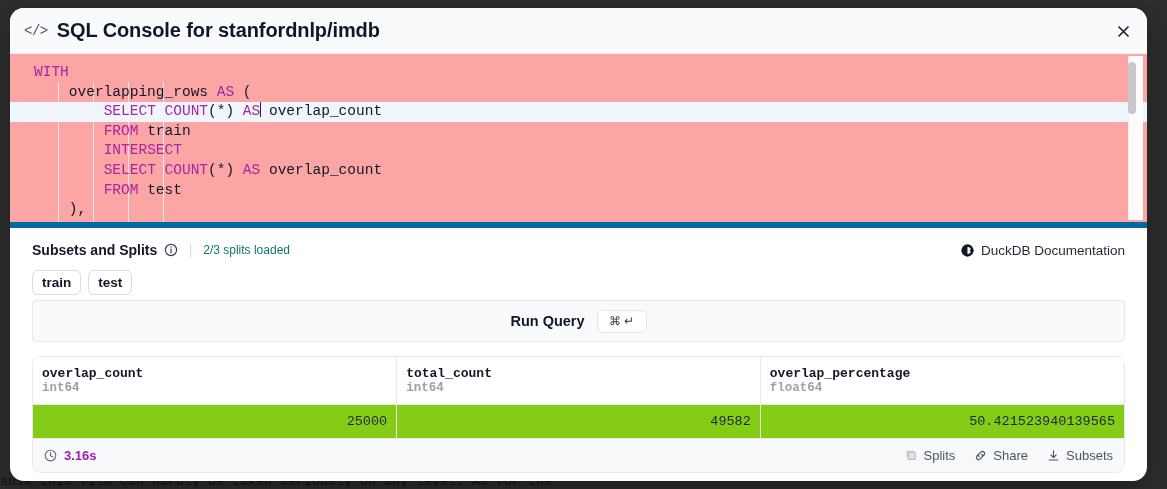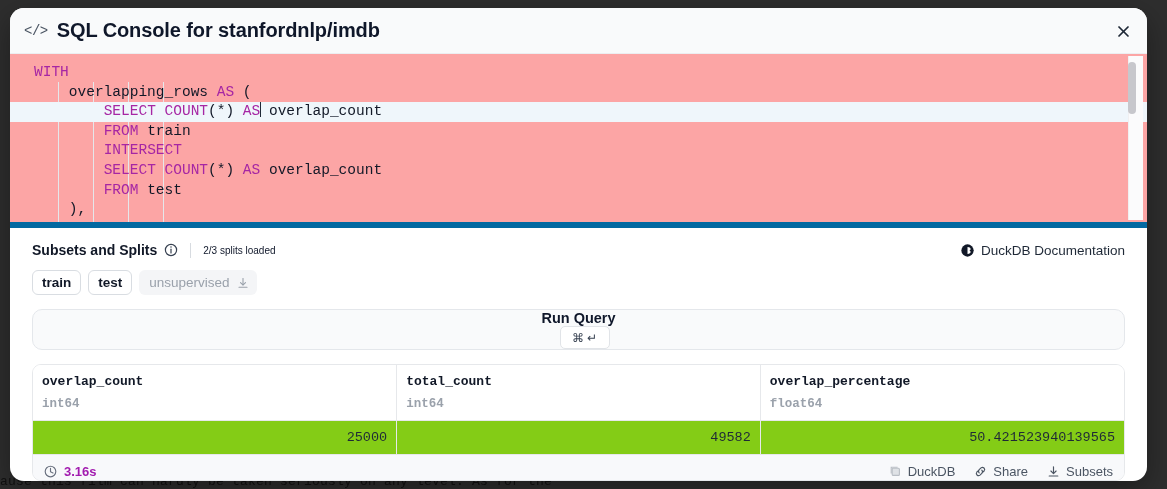--- a/index.html
+++ b/index.html
@@ -179,22 +179,22 @@
     text-align: center;
   }
   .info-icon { margin-left: 7px; display: flex; align-items: center;}
   .divider-v {
     width: 1px;
     height: 15px;
     background: #d7dbe0;
     margin: 0 12px;
   }
   #splits-status {
-    font-size: 10px;
-    color: #0f172a;
+    font-size: 12px;
+    color: #0f766e;
   }
   #duckdb-link {
     margin-left: auto;
     display: flex;
     align-items: center;
     font-size: 13.5px;
     color: #1f2937;
     cursor: pointer;
   }
   #duckdb-link .ddb {
@@ -225,30 +225,29 @@
     background: #f4f5f7;
     border: 1px solid transparent;
     color: #9aa1ab;
     font-weight: normal;
     padding-right: 7px;
   }
   .chip.muted .dl { margin-left: 7px; display: flex; }
 
   
   #run-query {
-    margin: 14px 22px 0 22px;
+    margin: 5px 22px 0 22px;
     height: 40px;
     border: 1px solid #e4e7eb;
-    border-radius: 10px;
+    border-radius: 4px;
     background: #f9fafb;
     display: flex;
     align-items: center;
     justify-content: center;
     cursor: pointer;
-    flex-direction: column;
   }
   #run-query-label {
     font-size: 14.5px;
     font-weight: bold;
     color: #0f172a;
   }
   #run-shortcut {
     margin-left: 12px;
     height: 21px;
     min-width: 36px;
@@ -291,21 +290,21 @@
     font-size: 13px;
     font-weight: bold;
     color: #111827;
     display: block;
   }
   .col-type {
     font-family: "Liberation Mono", monospace;
     font-size: 12.5px;
     color: #9aa1ab;
     display: block;
-    margin-top: 8px;
+    margin-top: 0;
   }
   #results-table td {
     text-align: right;
     padding: 9px 9px;
     border-right: 1px solid #e6e8eb;
     border-bottom: 1px solid #e6e8eb;
     background: #84cc16;
     font-family: "Liberation Mono", monospace;
     font-size: 13.5px;
     color: #1f2937;
@@ -396,30 +395,20 @@
         </svg>
         <span>DuckDB Documentation</span>
       </span>
     </div>
     <div id="chips">
         <div class="chip">
           <span>train</span>
         </div>
         <div class="chip">
           <span>test</span>
-        </div>
-        <div class="chip muted">
-          <span>unsupervised</span>
-          <span class="dl">
-            <svg width="12" height="12" viewBox="0 0 12 12" fill="none" stroke="#9aa1ab" stroke-width="1.1" stroke-linecap="round">
-              <line x1="6" y1="1.5" x2="6" y2="7.8"></line>
-              <polyline points="3.5,5.6 6,8 8.5,5.6"></polyline>
-              <line x1="2" y1="10.3" x2="10" y2="10.3"></line>
-            </svg>
-          </span>
         </div>
       </div>
   </div>
 
   <div id="run-query">
     <span id="run-query-label">Run Query</span>
     <span id="run-shortcut">
       <span>⌘</span>
       <span>↵</span>
     </span>
@@ -462,21 +451,21 @@
         <span>3.16s</span>
       </span>
       <span id="footer-actions">
           <span class="faction">
             <span class="fi">
               <svg width="13" height="13" viewBox="0 0 13 13" fill="none" stroke="#9aa1ab" stroke-width="1.1">
                 <rect x="3.2" y="3.2" width="7.2" height="7.2" rx="1" fill="#dfe2e6" stroke="#b9bec5"></rect>
                 <path d="M2.2 8.6 V2.2 H8.6" stroke="#b9bec5"></path>
               </svg>
             </span>
-            <span>DuckDB</span>
+            <span>Splits</span>
           </span>
           <span class="faction">
             <span class="fi">
               <svg width="13" height="13" viewBox="0 0 13 13" fill="none" stroke="#4b5563" stroke-width="1.15" stroke-linecap="round">
                 <path d="M5.2 7.8 a2.2 2.2 0 0 1 0-3.1 l1.8-1.8 a2.2 2.2 0 0 1 3.1 3.1 l-0.9 0.9"></path>
                 <path d="M7.8 5.2 a2.2 2.2 0 0 1 0 3.1 l-1.8 1.8 a2.2 2.2 0 0 1-3.1-3.1 l0.9-0.9"></path>
               </svg>
             </span>
             <span>Share</span>
           </span>

